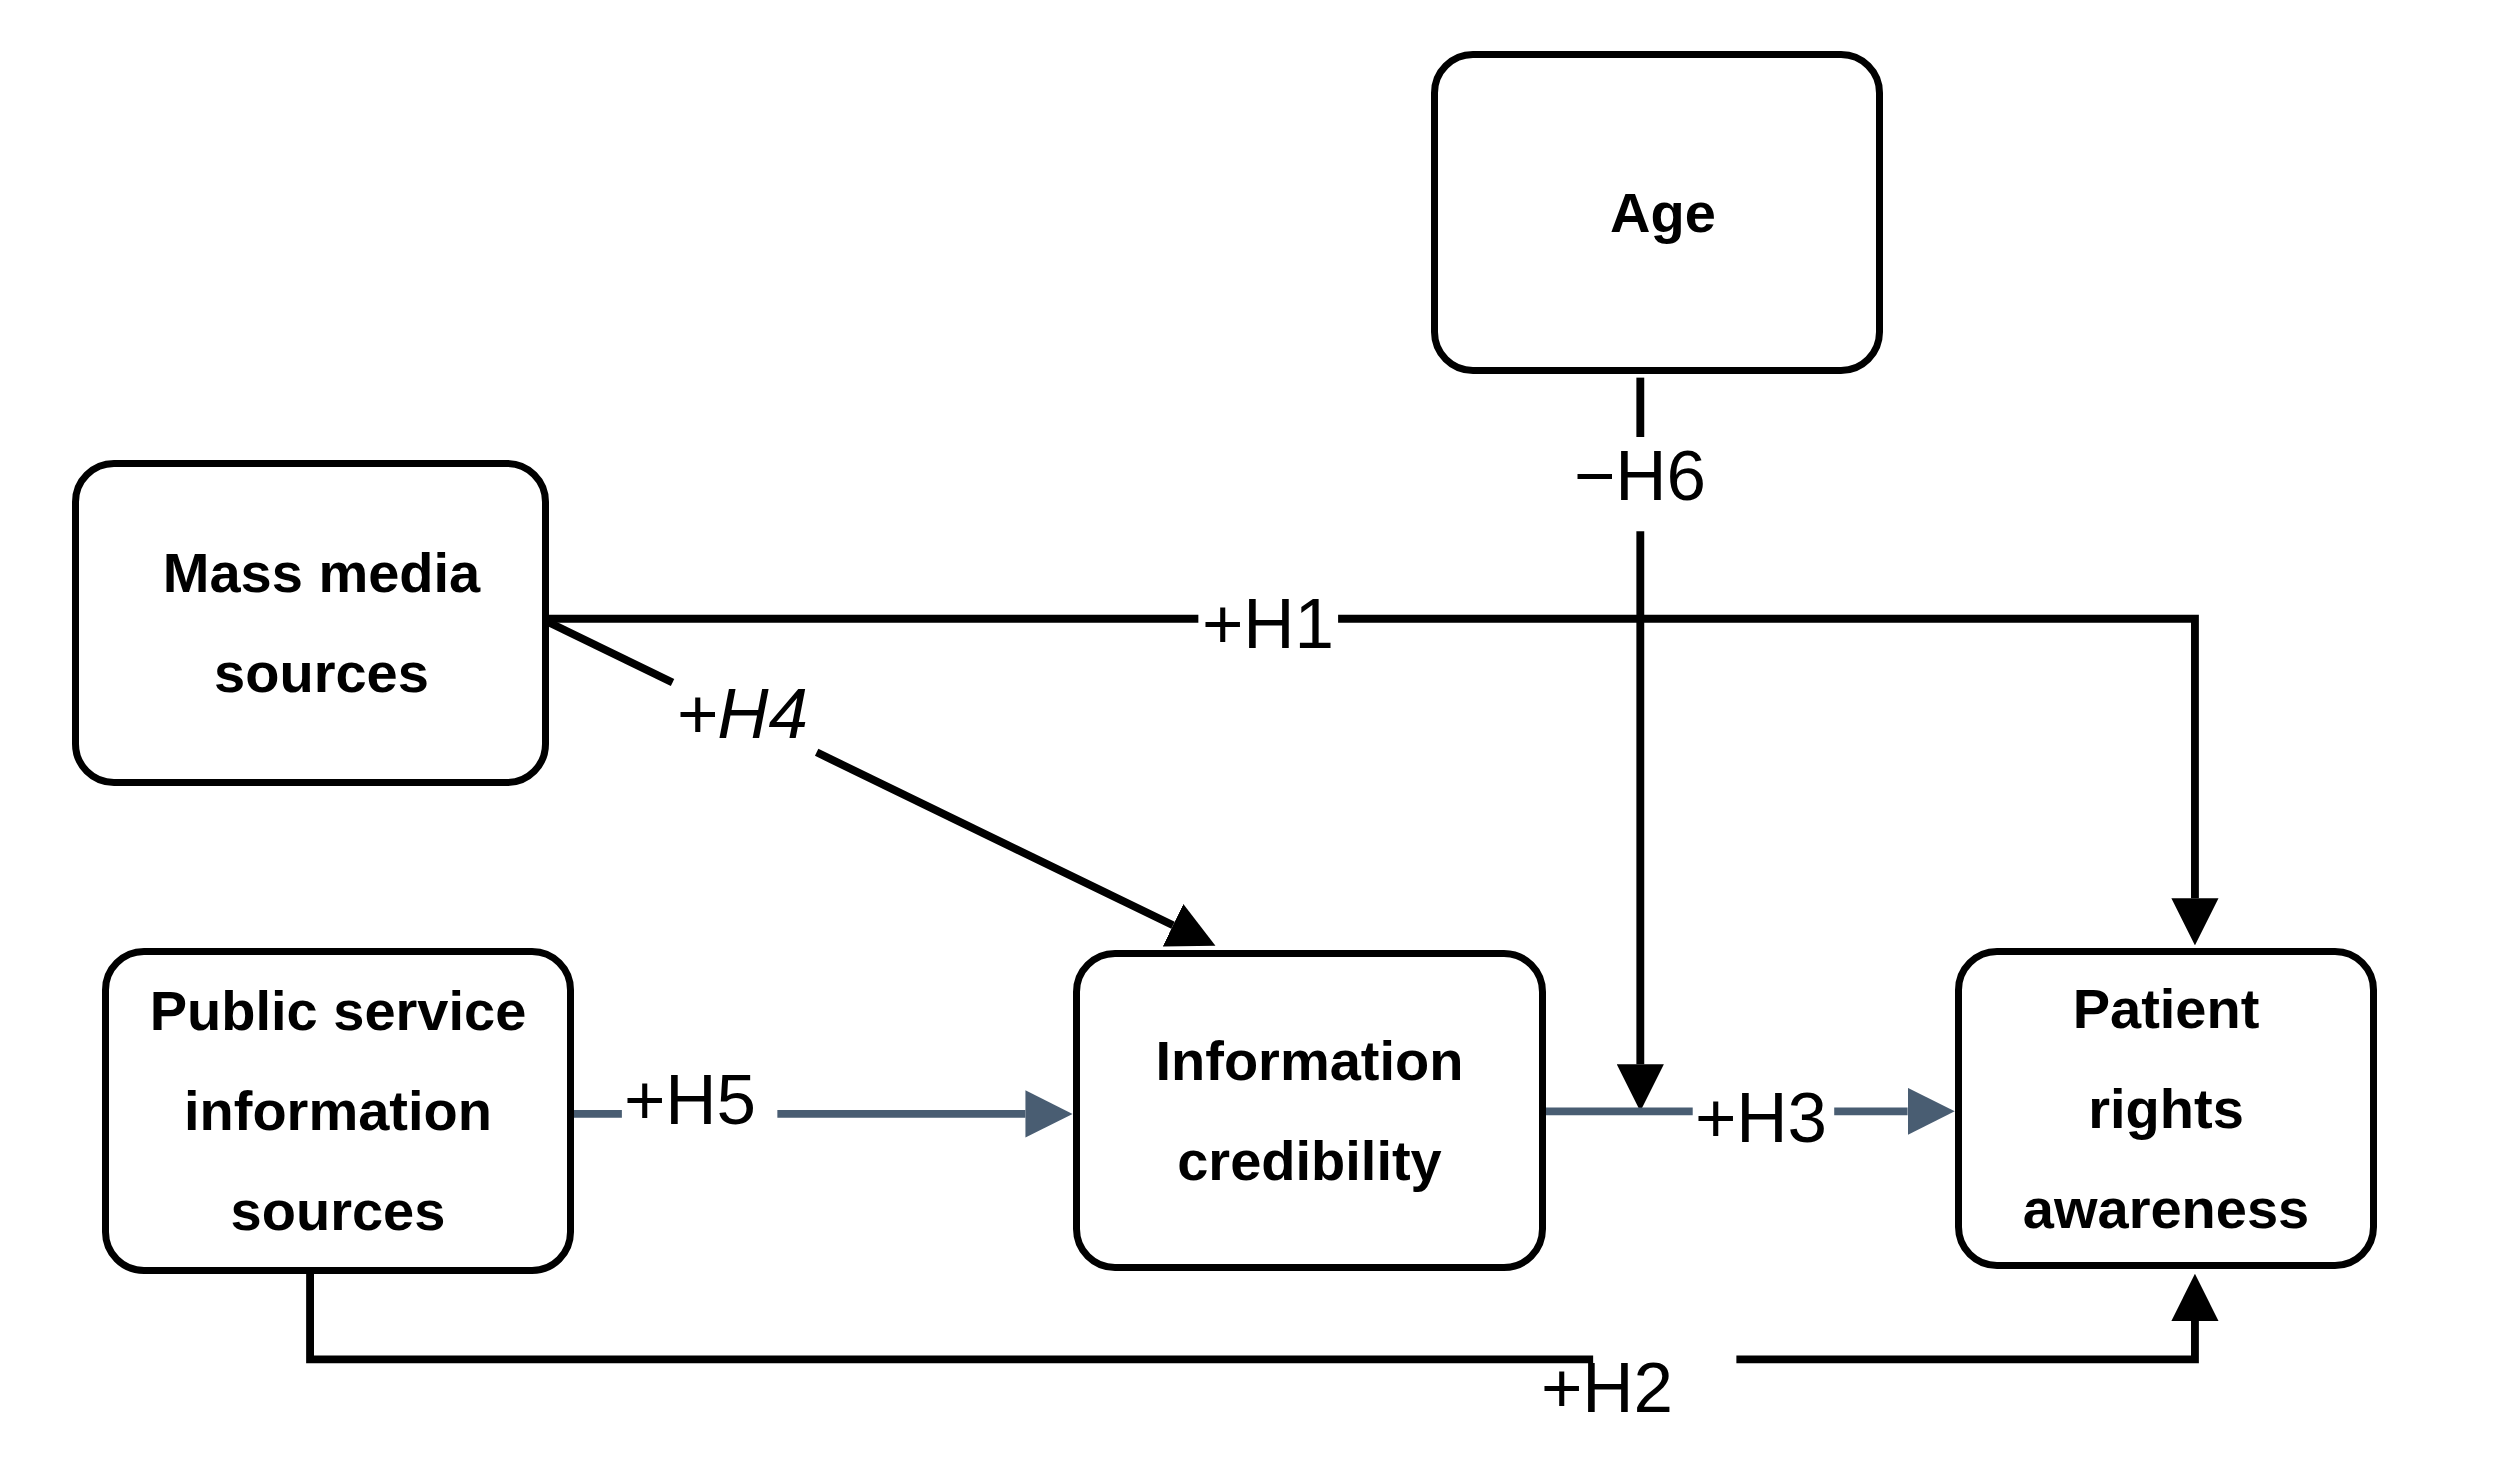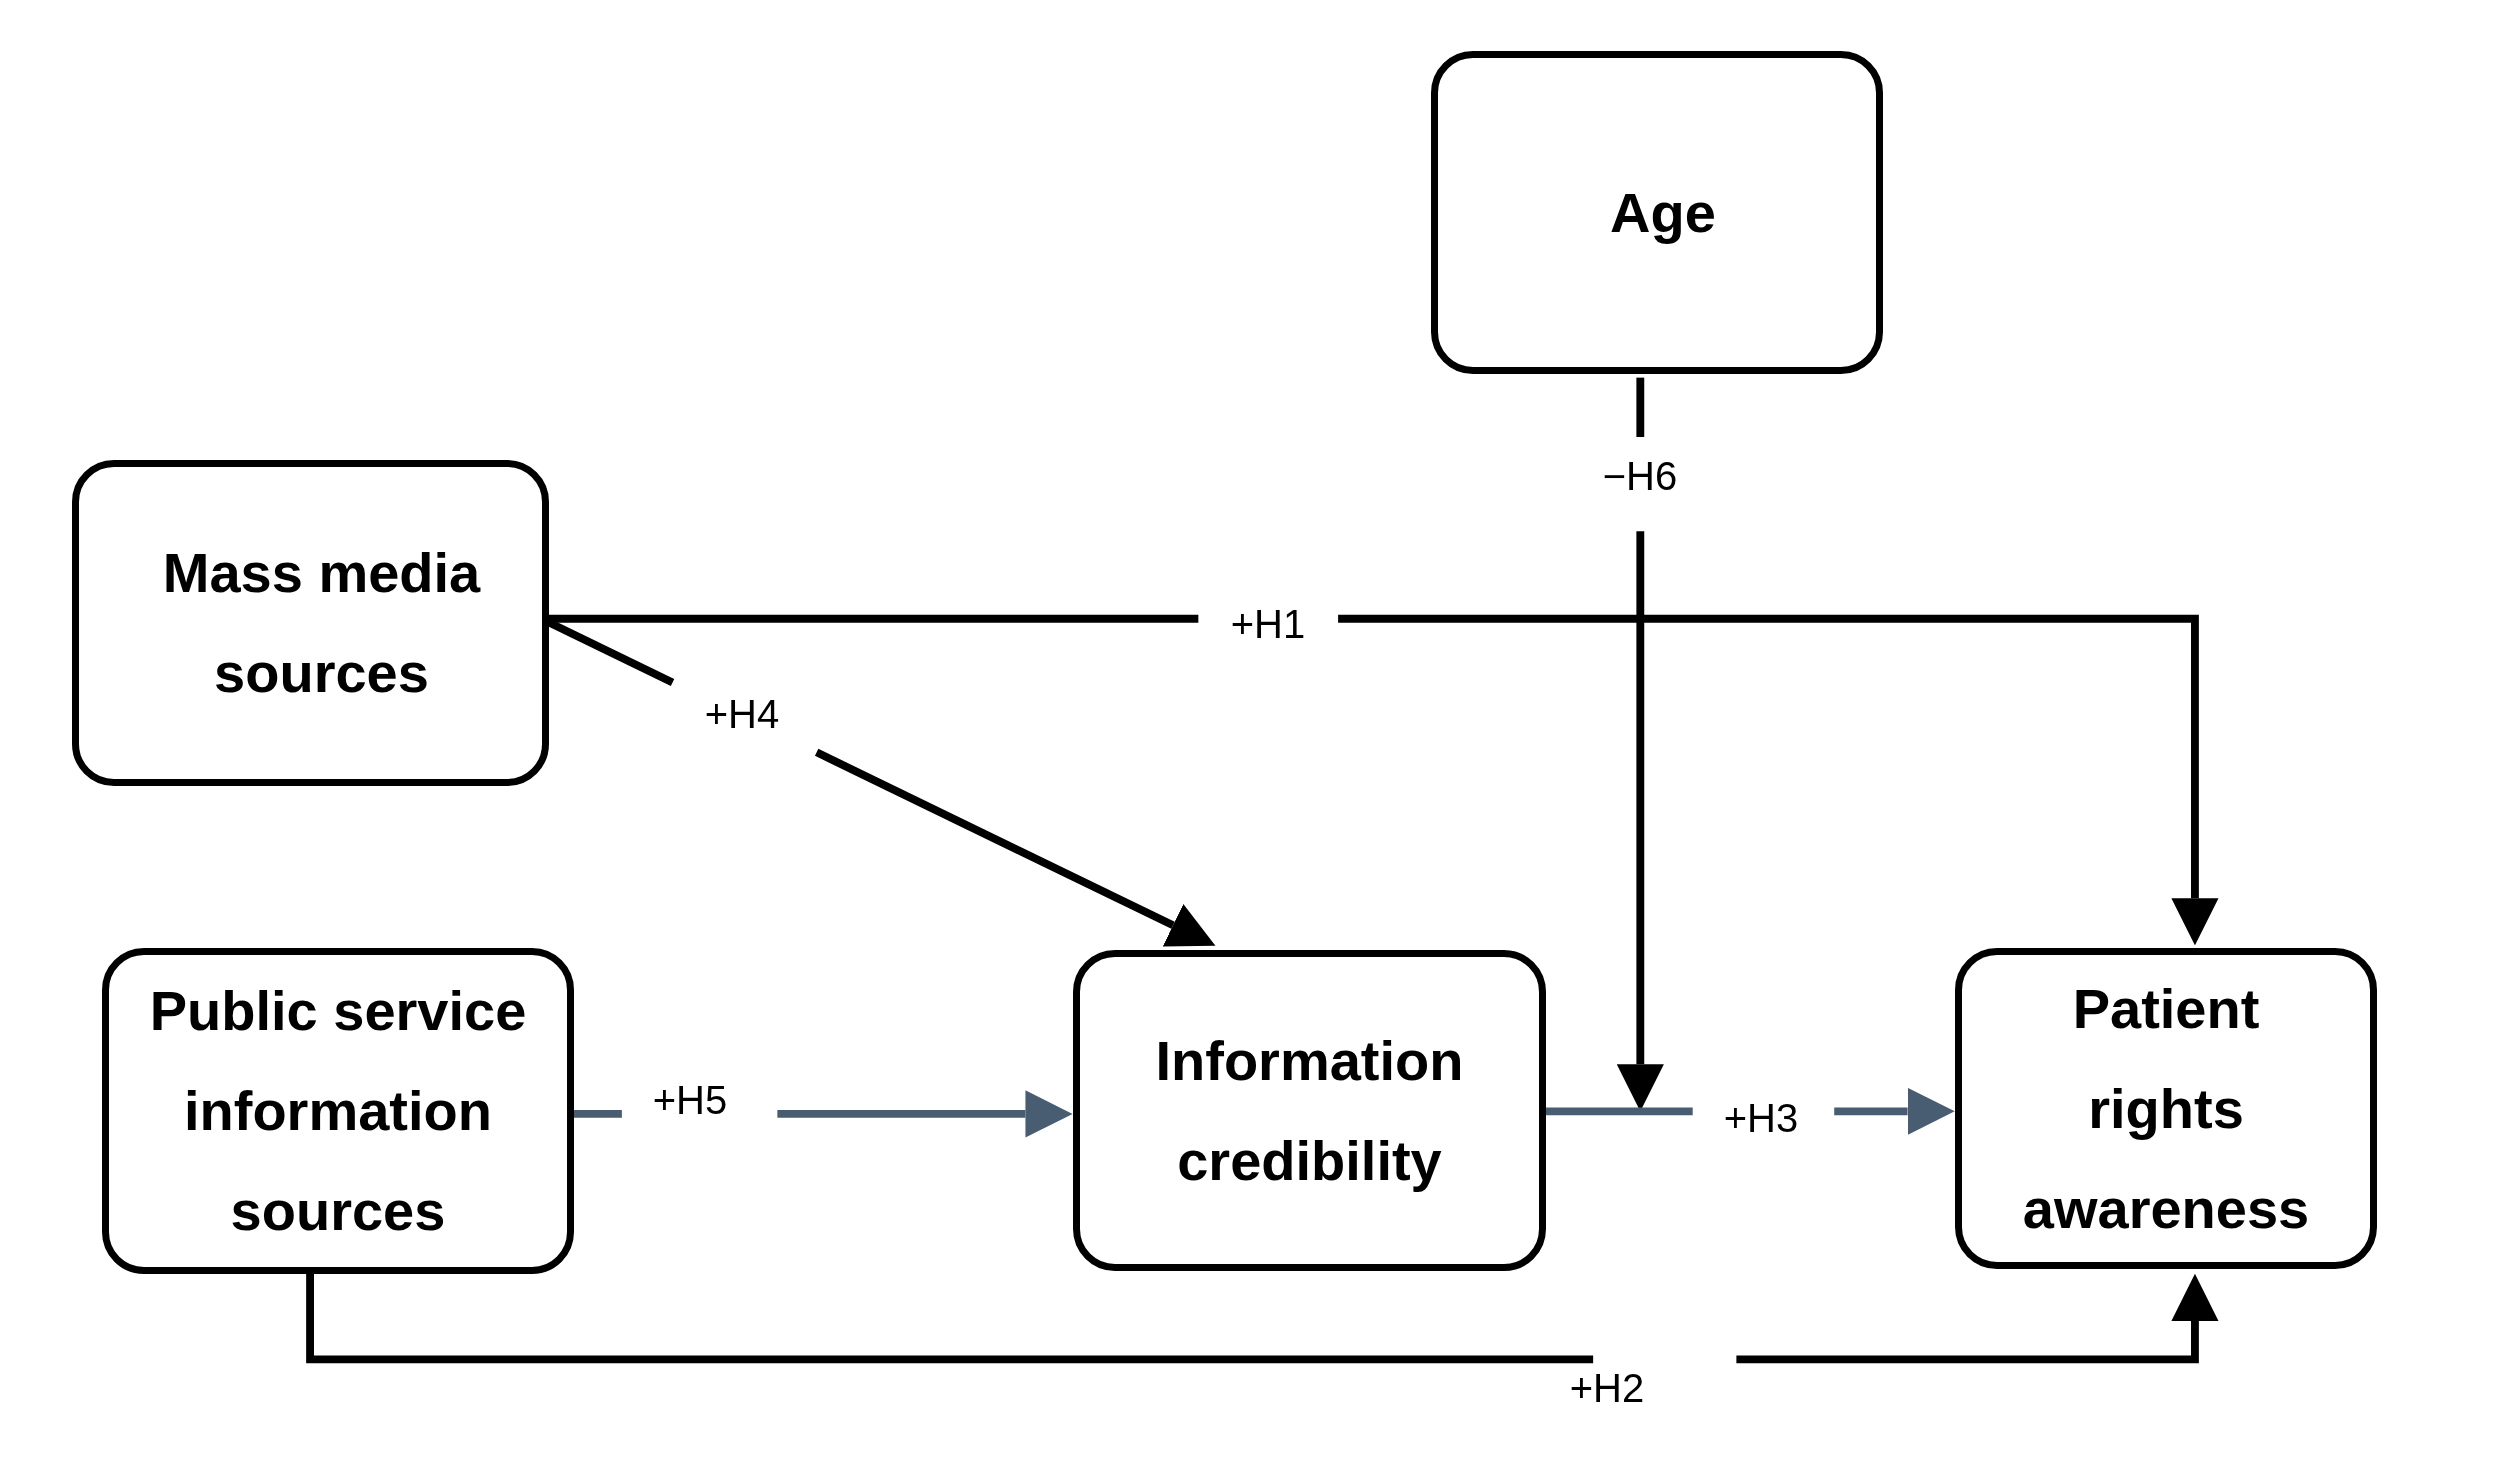--- a/index.html
+++ b/index.html
@@ -41,30 +41,30 @@
     white-space: pre-line;
   }
   .node-age       { left: 1431px; top: 51px;   width: 452px; height: 323px; padding-left: 12px; }
   .node-mass      { left: 72px;   top: 460px;  width: 477px; height: 326px; padding-left: 22px; }
   .node-public    { left: 74px;   top: 948px; width: 472px; height: 326px; margin-left: 28px; }
   .node-info      { left: 1073px; top: 950px; width: 473px; height: 321px; }
   .node-patient   { left: 1955px; top: 948px; width: 422px; height: 321px; }
   .edge-label {
     position: absolute;
     transform: translate(-50%, -50%);
-    font-size: 40px;
+    font-size: 71px;
     font-weight: 400;
     line-height: 54px;
     white-space: nowrap;
     background: transparent;
   }
   .edge-label-h1 { left: 1268px; top: 624px;  }
   .edge-label-h2 { left: 1607px; top: 1388px; }
   .edge-label-h3 { left: 1761px; top: 1118px; }
-  .edge-label-h4 { left: 742px;  top: 714px;  }
+  .edge-label-h4 { left: 742px;  top: 714px; font-style: italic;  }
   .edge-label-h5 { left: 690px;  top: 1100px; }
   .edge-label-h6 { left: 1640px; top: 476px;  }
 </style>
 </head>
 <body>
 
 <div class="diagram">
 
   <svg class="arrows-layer" viewBox="0 0 2876 1672" width="2512" height="1461" fill="none" xmlns="http://www.w3.org/2000/svg">
     <defs>

